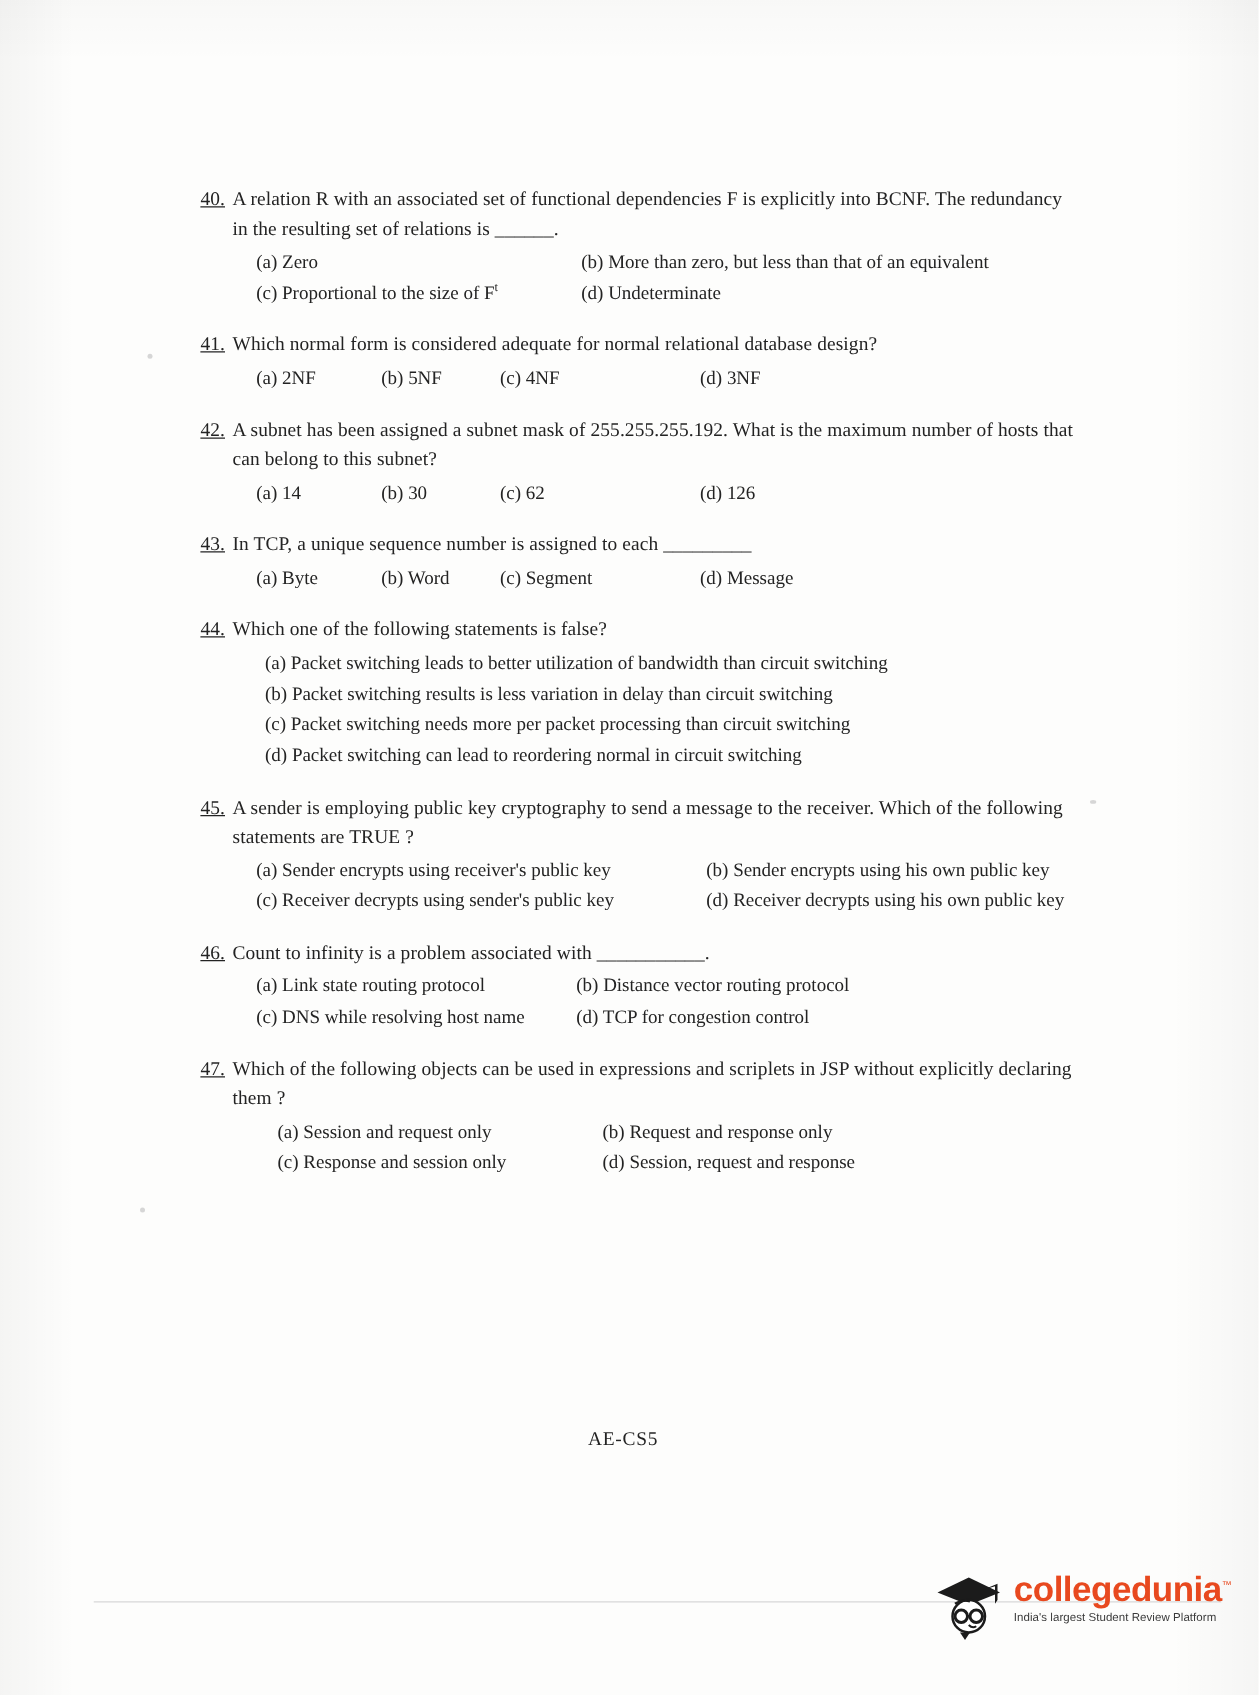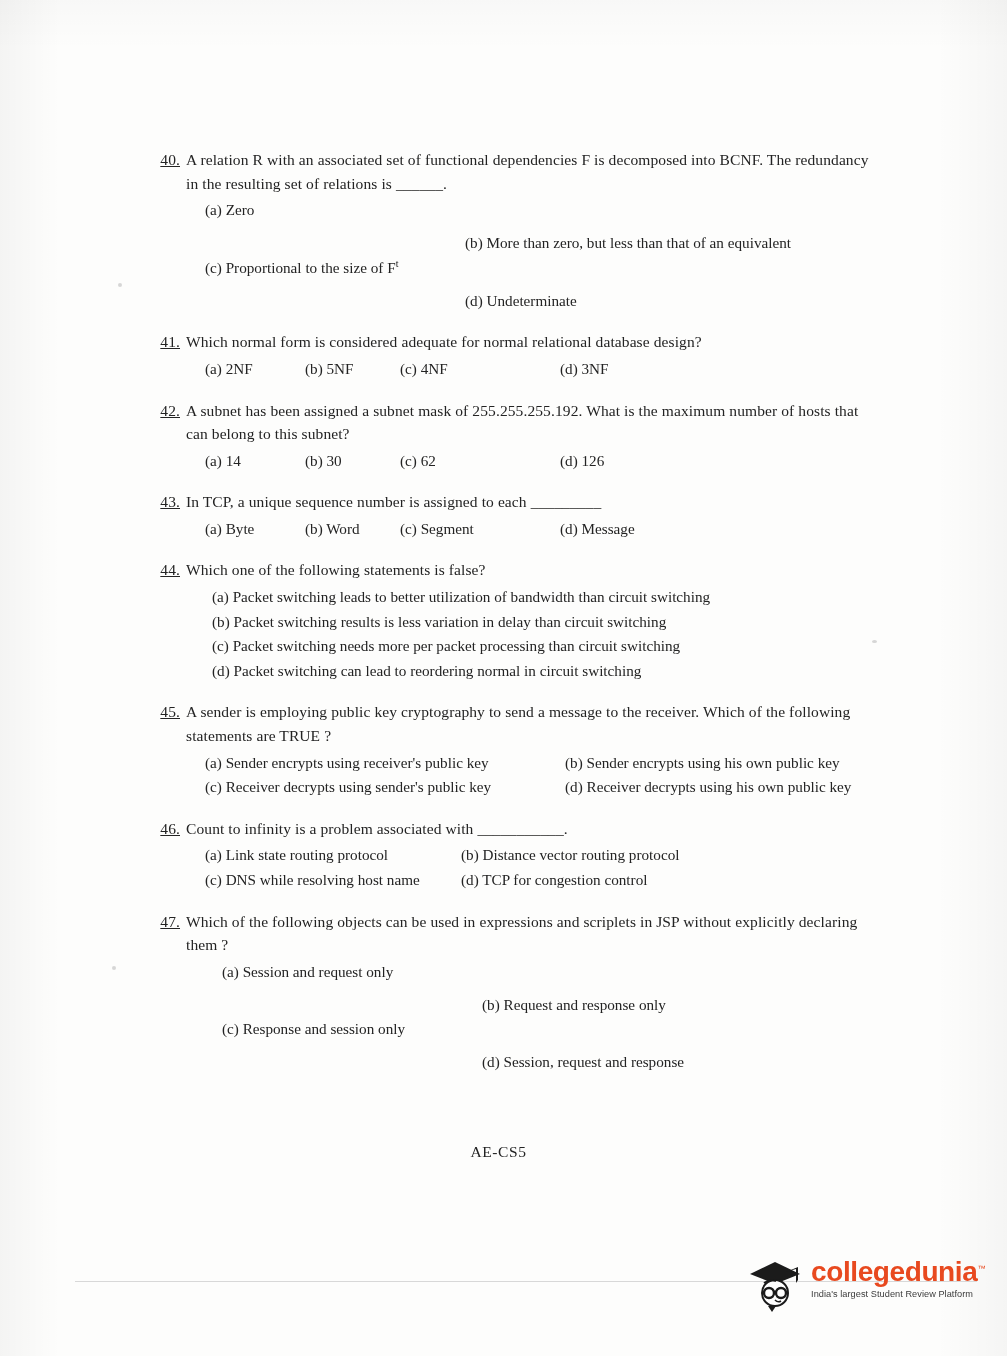--- a/index.html
+++ b/index.html
@@ -67,21 +67,21 @@
   }
   .opt-row {
     display: flex;
   }
   
   .ind-55 { padding-left: 55px; }
   .ind-62 { padding-left: 62px; }
   .ind-72 { padding-left: 72px; }
 
   .col-a { width: 260px; flex: 0 0 260px; }
-  .col-b { flex: 1 1 auto; margin-top: 33px; }
+  .col-b { flex: 1 1 auto; }
 
   .grid4 { display: flex; }
   .g4-1 { width: 100px; flex: 0 0 100px; }
   .g4-2 { width: 95px; flex: 0 0 95px; }
   .g4-3 { width: 160px; flex: 0 0 160px; }
   .g4-4 { flex: 1 1 auto; }
 
   .stack-item { display: block; }
 
   .wide-a { width: 360px; flex: 0 0 360px; }
@@ -170,21 +170,21 @@
   <div class="speck" style="left:118px; top:283px; width:4px; height:4px;"></div>
   <div class="speck" style="left:112px; top:966px; width:4px; height:4px;"></div>
   <div class="speck" style="left:872px; top:640px; width:5px; height:3px;"></div>
 
   <div class="content">
 
     <div class="qblock">
       <div class="qline">
         <div class="qnum">40.</div>
         <div class="qtext">
-          <span>A relation R with an associated set of functional dependencies F is decomposed into BCNF. The redundancy</span>
+          <span>A relation R with an associated set of functional dependencies F is explicitly into BCNF. The redundancy</span>
           <span class="cont">in the resulting set of relations is ______.</span>
         </div>
       </div>
       <div class="opts ind-55">
         <div class="opt-row">
           <div class="col-a">(a) Zero</div>
           <div class="col-b">(b) More than zero, but less than that of an equivalent</div>
         </div>
         <div class="opt-row">
           <div class="col-a"><span>(c) Proportional to the size of F</span><span class="sup">t</span></div>

